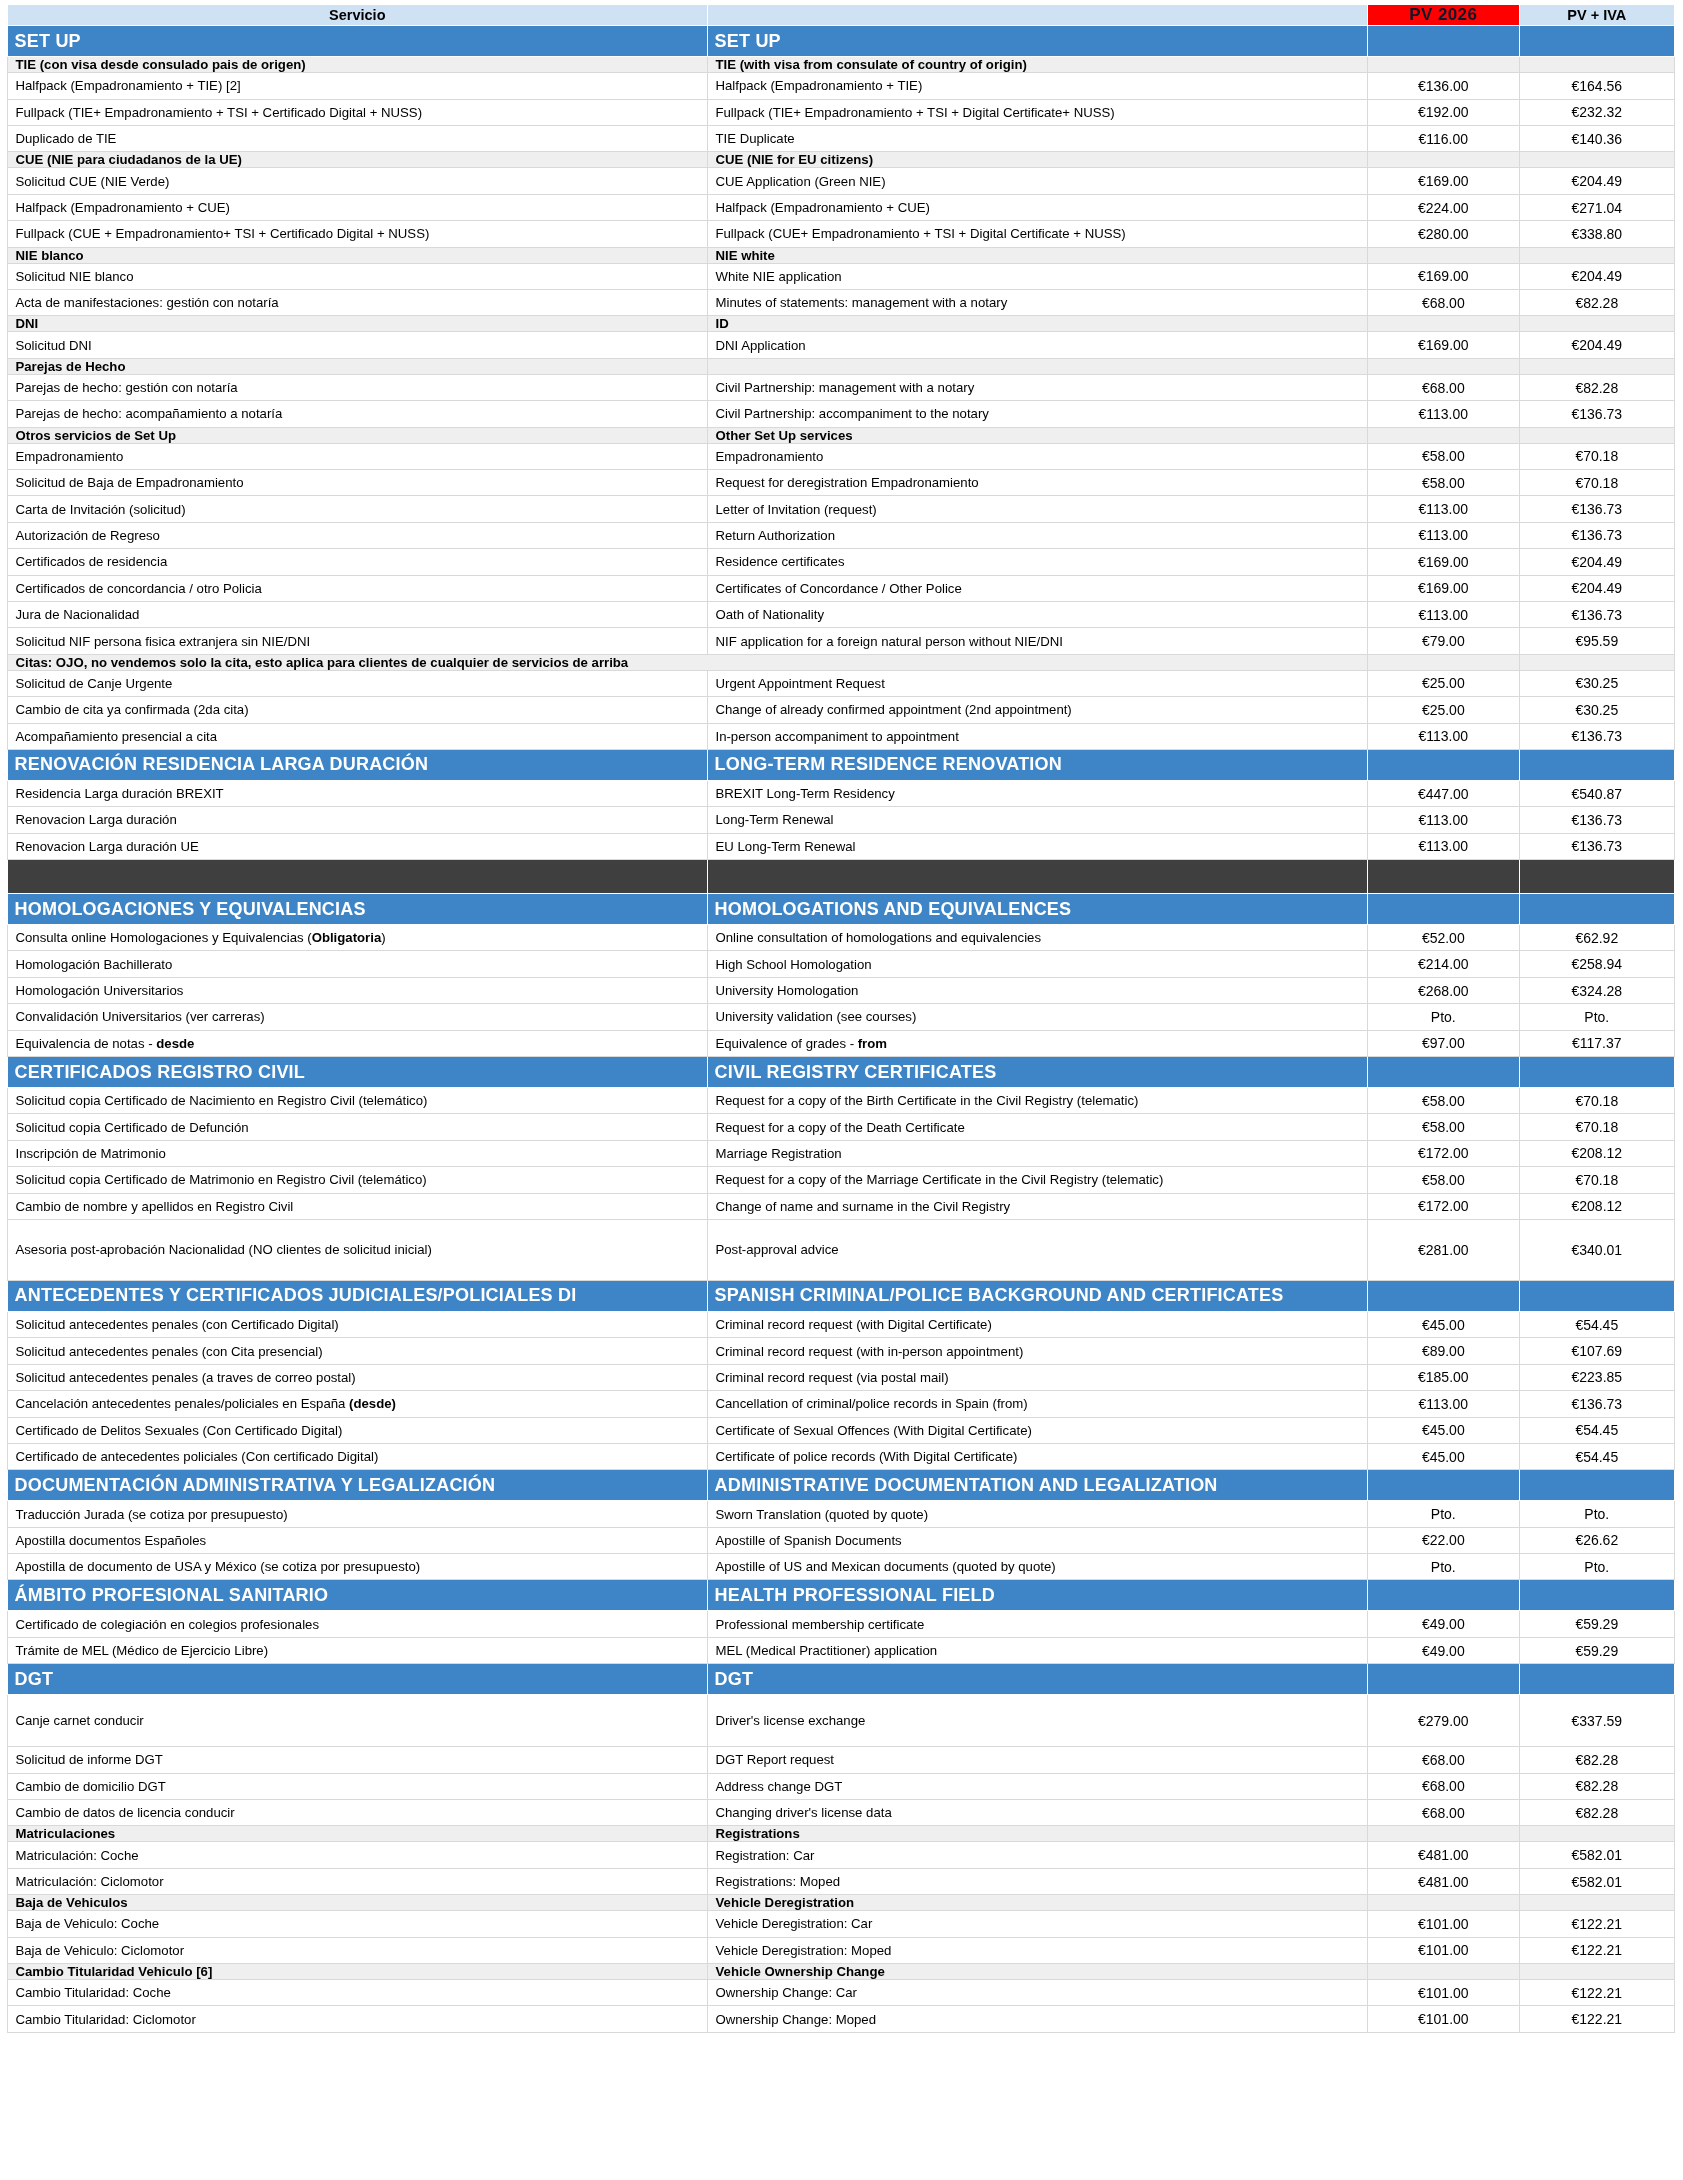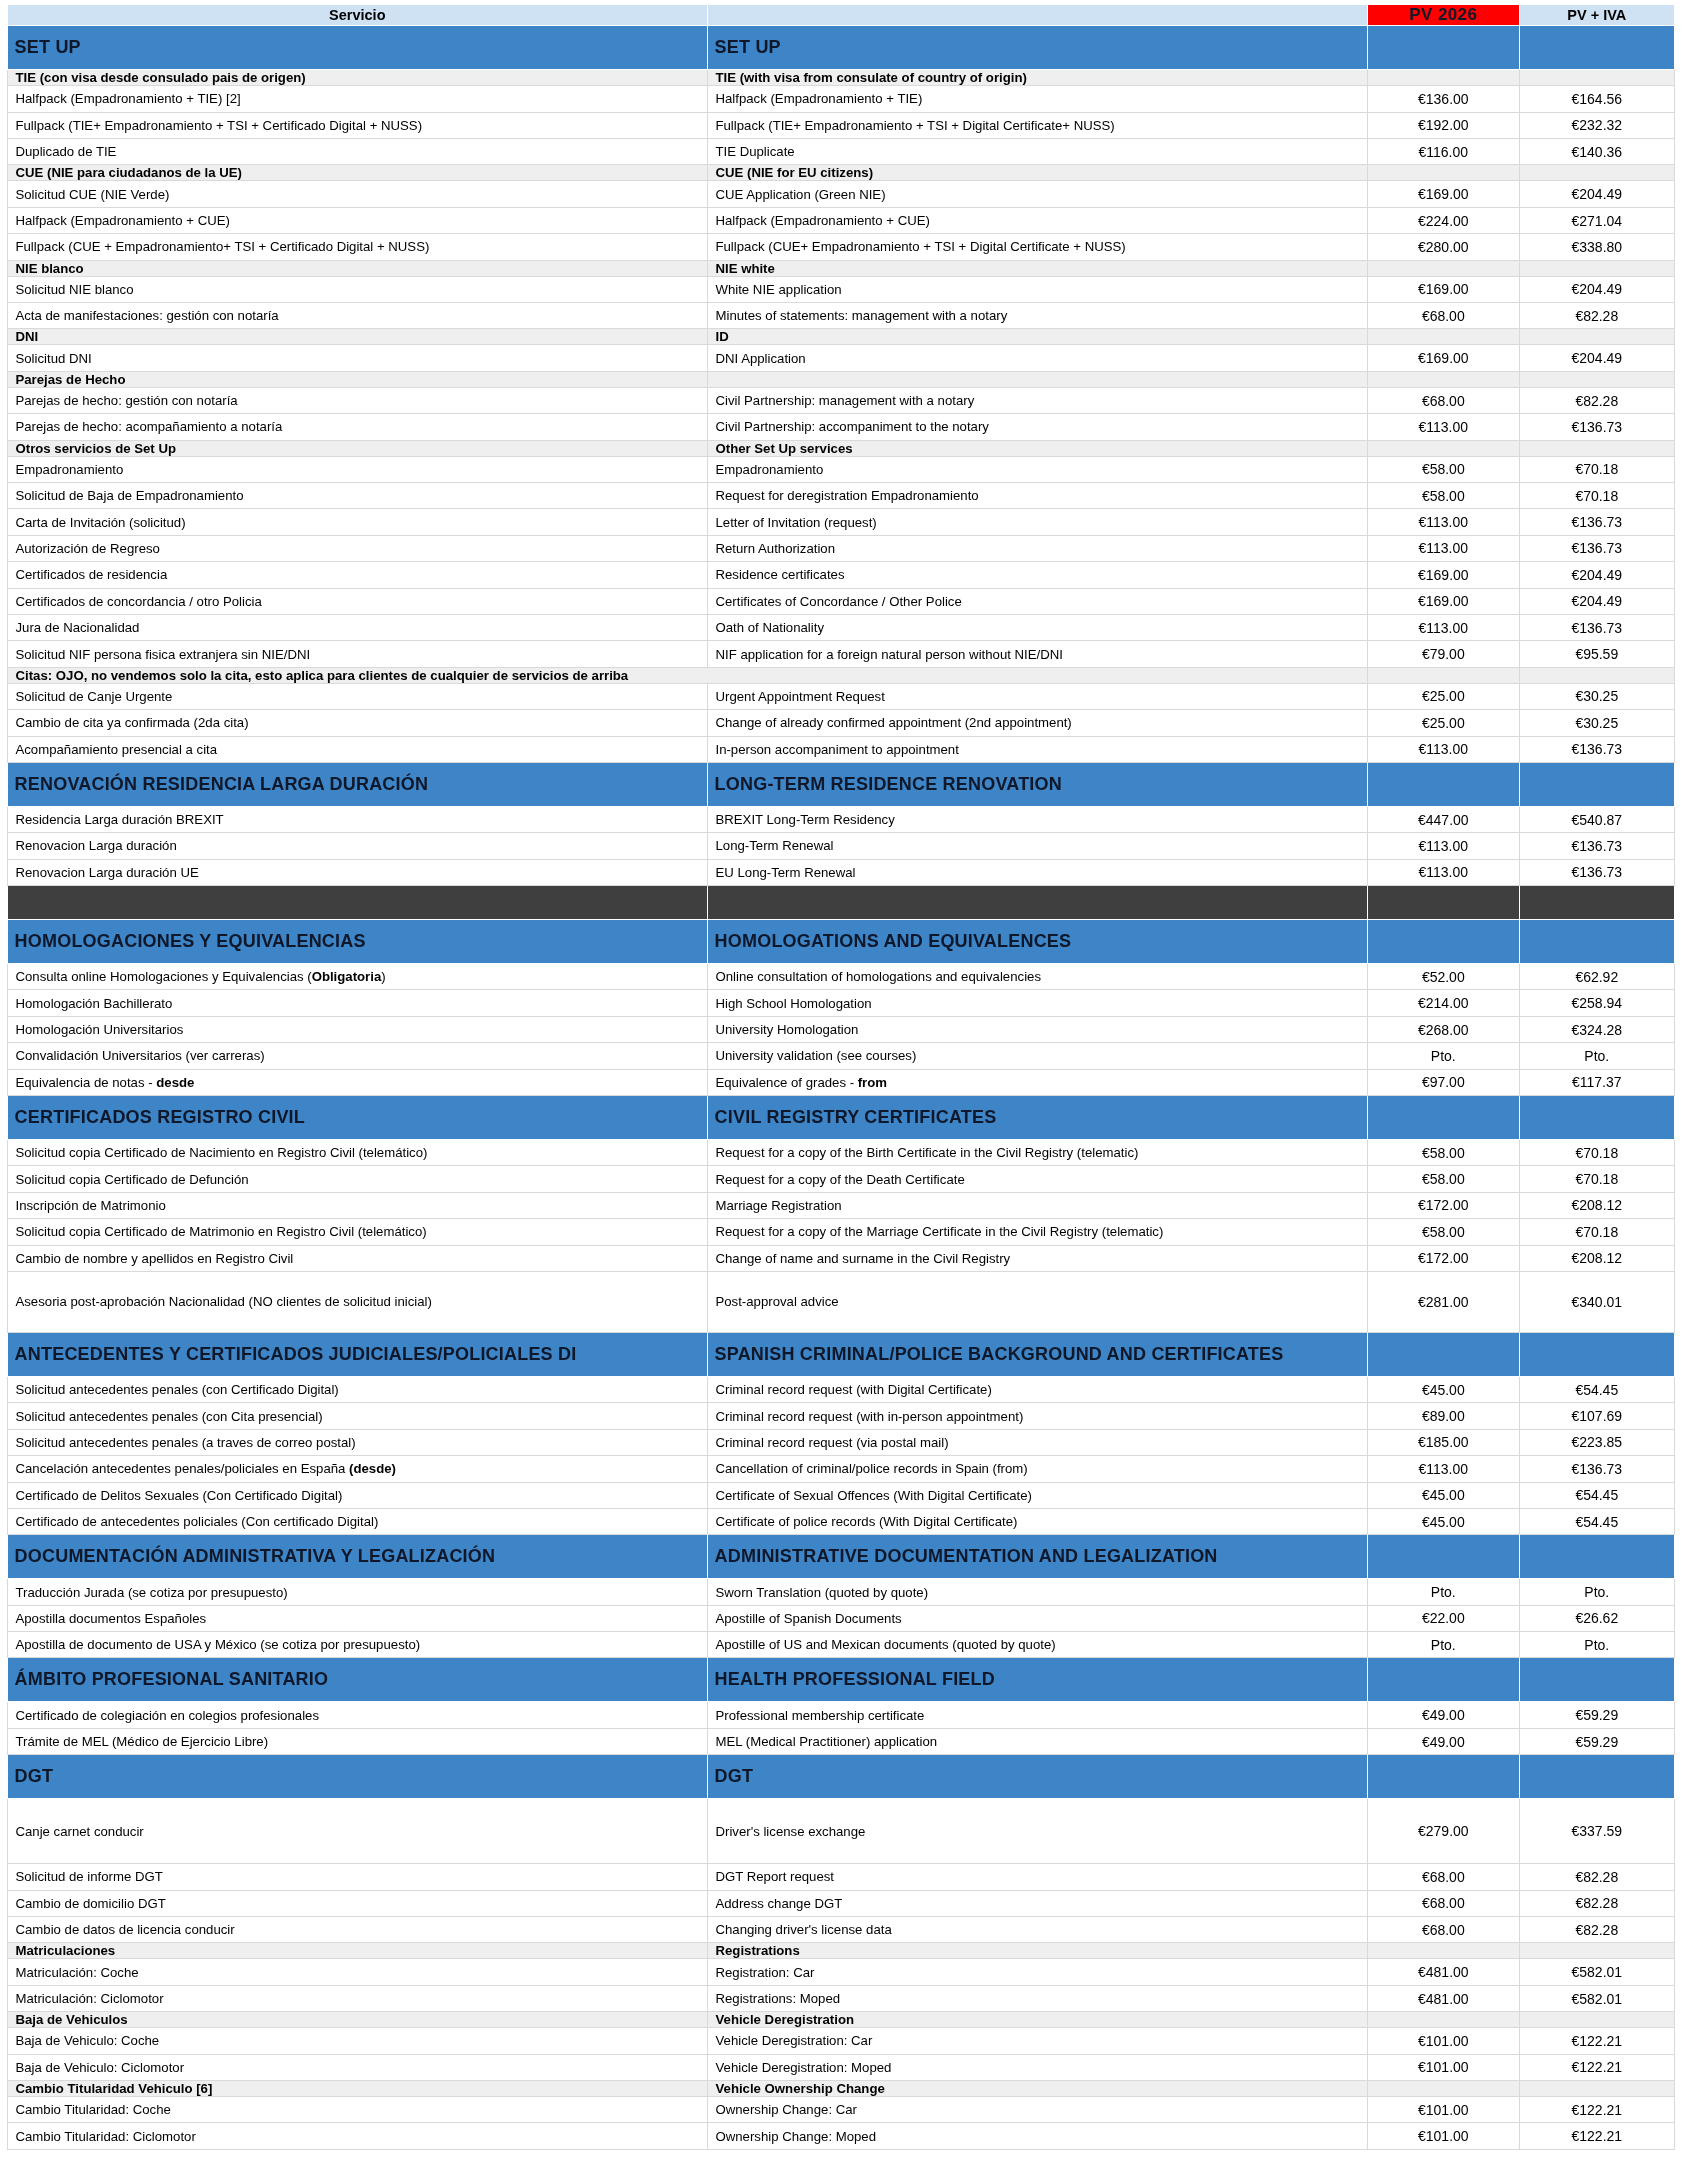--- a/index.html
+++ b/index.html
@@ -17,21 +17,21 @@
   table{border-collapse:collapse;table-layout:fixed;width:100%;}
   col.w1{width:700px}col.w2{width:660px}col.w3{width:152px}col.w4{width:155px}
   td,th{box-sizing:border-box;overflow:hidden;white-space:nowrap;vertical-align:middle;}
 
   
   thead th{height:20px;background:var(--header-blue);border:1.7px solid #fff;
            font-size:14.5px;font-weight:bold;text-align:center;padding:0 5.1px;}
   thead th.red{background:var(--red);color:#0f172a;font-size:17px;letter-spacing:0.4px;}
 
   
-  tr.band td{height:44px;background:var(--section-blue);color:#0f172a;font-weight:bold;
+  tr.band td{height:31px;background:var(--section-blue);color:#ffffff;font-weight:bold;
              font-size:18px;border:1.7px solid #fff;padding:0 6.8px;letter-spacing:0.2px;}
 
   
   tr.sub td{height:14px;background:var(--sub-gray);font-weight:bold;font-size:13.2px;
             border:0.9px solid var(--grid);padding:0 7.7px;}
 
   
   tr.item td{height:26.4px;background:#fff;font-size:13.2px;border:0.9px solid var(--grid);
              padding:0 7.7px;}
   tr.item td.c3,tr.item td.c4,tr.sub td.c3,tr.sub td.c4{text-align:center;font-size:14px;padding:0 3.4px;}
@@ -430,21 +430,21 @@
           <td class="c2">MEL (Medical Practitioner) application</td>
           <td class="c3">€49.00</td>
           <td class="c4">€59.29</td>
         </tr>
         <tr class="band">
           <td class="c1">DGT</td>
           <td class="c2">DGT</td>
           <td class="c3"></td>
           <td class="c4"></td>
         </tr>
-        <tr class="item" style="height: 65px;">
+        <tr class="item" style="height: 52px;">
           <td class="c1">Canje carnet conducir</td>
           <td class="c2">Driver's license exchange</td>
           <td class="c3">€279.00</td>
           <td class="c4">€337.59</td>
         </tr>
         <tr class="item">
           <td class="c1">Solicitud de informe DGT</td>
           <td class="c2">DGT Report request</td>
           <td class="c3">€68.00</td>
           <td class="c4">€82.28</td>

